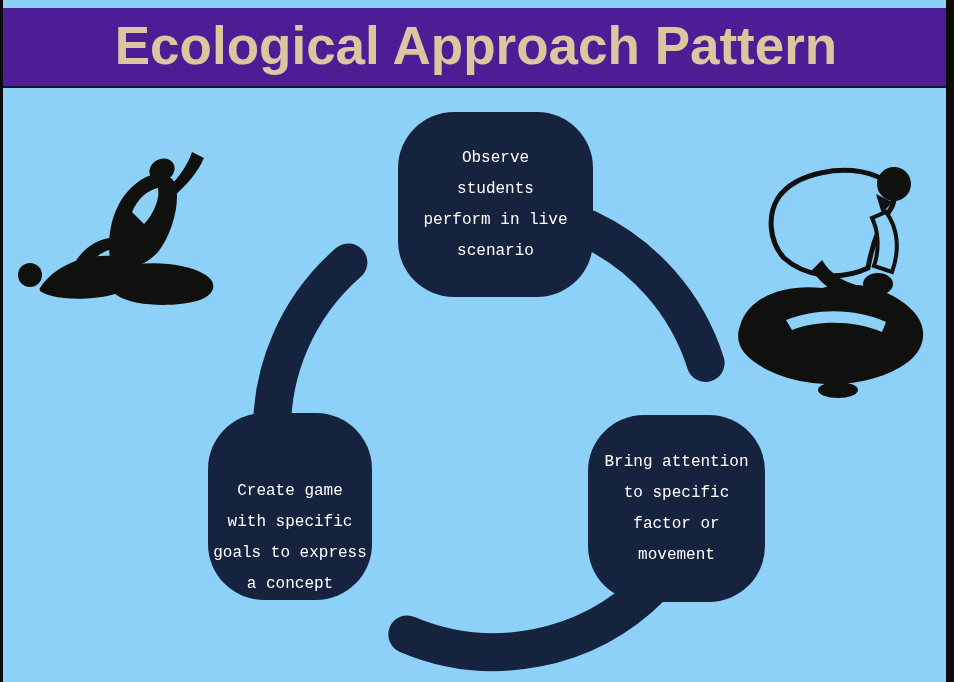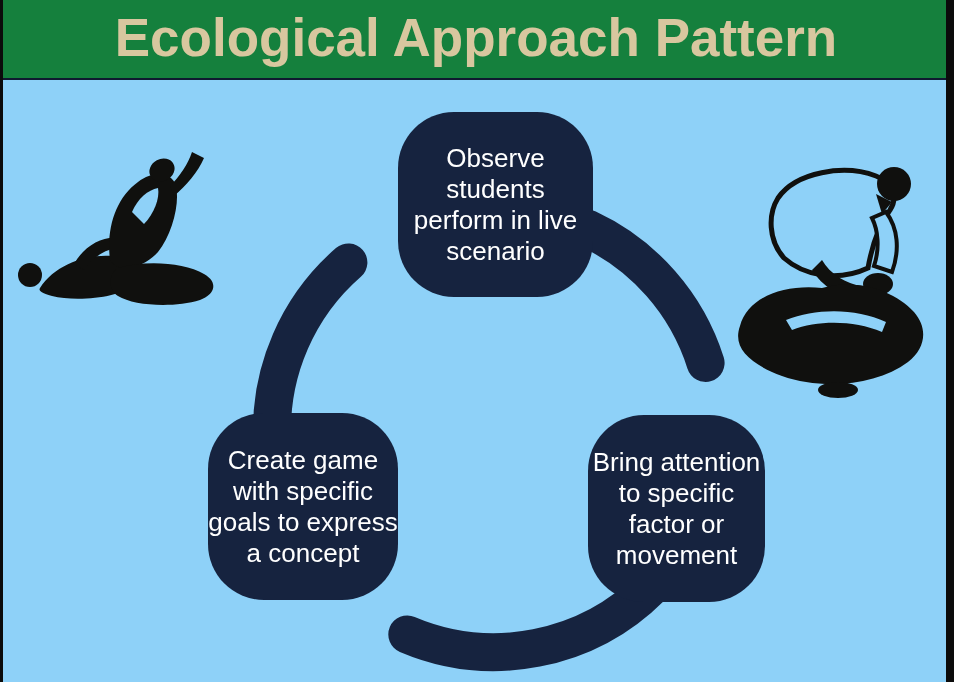--- a/index.html
+++ b/index.html
@@ -6,23 +6,23 @@
   .frame {
     position: relative;
     width: 954px;
     height: 682px;
     overflow: hidden;
     background: #8ed1f8;
     font-family: "Liberation Sans", sans-serif;
   }
   .titlebar {
     position: absolute;
-    left: 0; top: 0;
+    left: 0; top: 8px;
     width: 952px; height: 78px;
-    background: #15803d;
+    background: #4c1d95;
     border-bottom: 2px solid #0f1930;
     z-index: 5;
   }
   .title {
     margin: 0;
     height: 78px;
     line-height: 76px;
     text-align: center;
     font-size: 53px;
     font-weight: bold;
@@ -37,26 +37,27 @@
     border-radius: 56px;
     color: #ffffff;
     display: flex;
     align-items: center;
     justify-content: center;
     text-align: center;
     z-index: 3;
   }
   .node-label {
     margin: 0;
-    font-size: 26px;
+    font-size: 16px;
     line-height: 31px;
     white-space: pre-line;
+    font-family: Liberation Mono, monospace;
   }
   .node-top          { left: 398px; top: 112px; width: 195px; height: 185px; }
-  .node-bottom-left  { left: 208px; top: 413px; width: 190px; height: 187px; }
+  .node-bottom-left  { left: 208px; top: 413px; width: 164px; height: 187px; align-items: flex-end; }
   .node-bottom-right { left: 588px; top: 415px; width: 177px; height: 187px; }
   .illus { position: absolute; z-index: 2; }
   .illus-left  { left: 14px;  top: 142px; }
   .illus-right { left: 726px; top: 150px; }
   .edge { position: absolute; top: 0; height: 682px; background: #0b0b0b; z-index: 6; }
   .edge-left  { left: 0; width: 3px; }
   .edge-right { right: 0; width: 8px; }
 </style>
 </head>
 <body>

